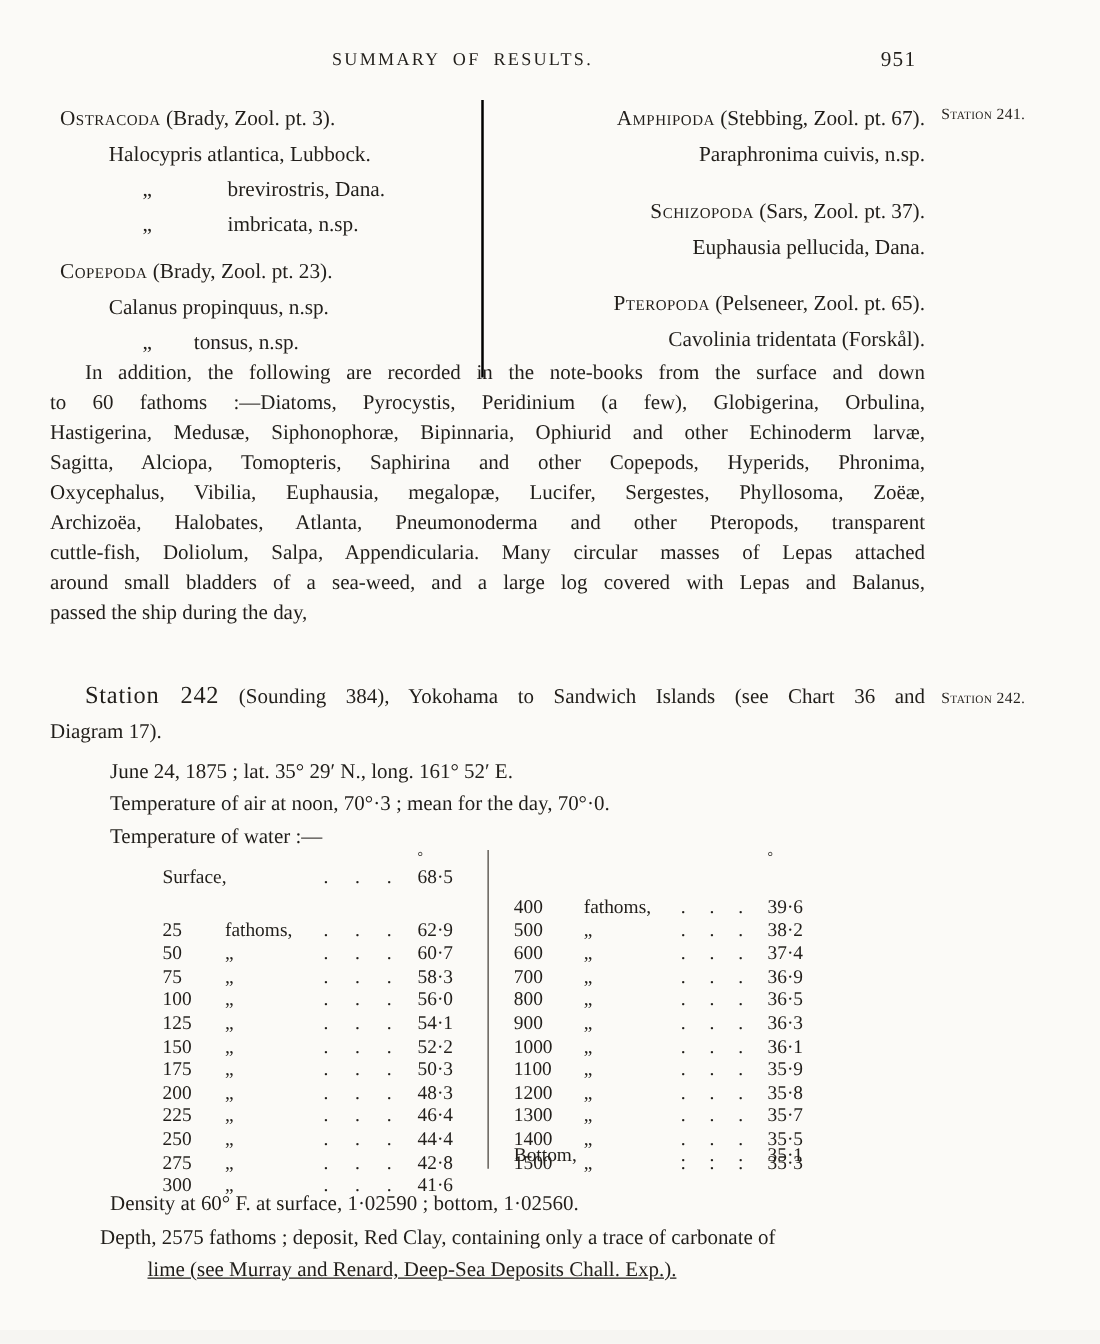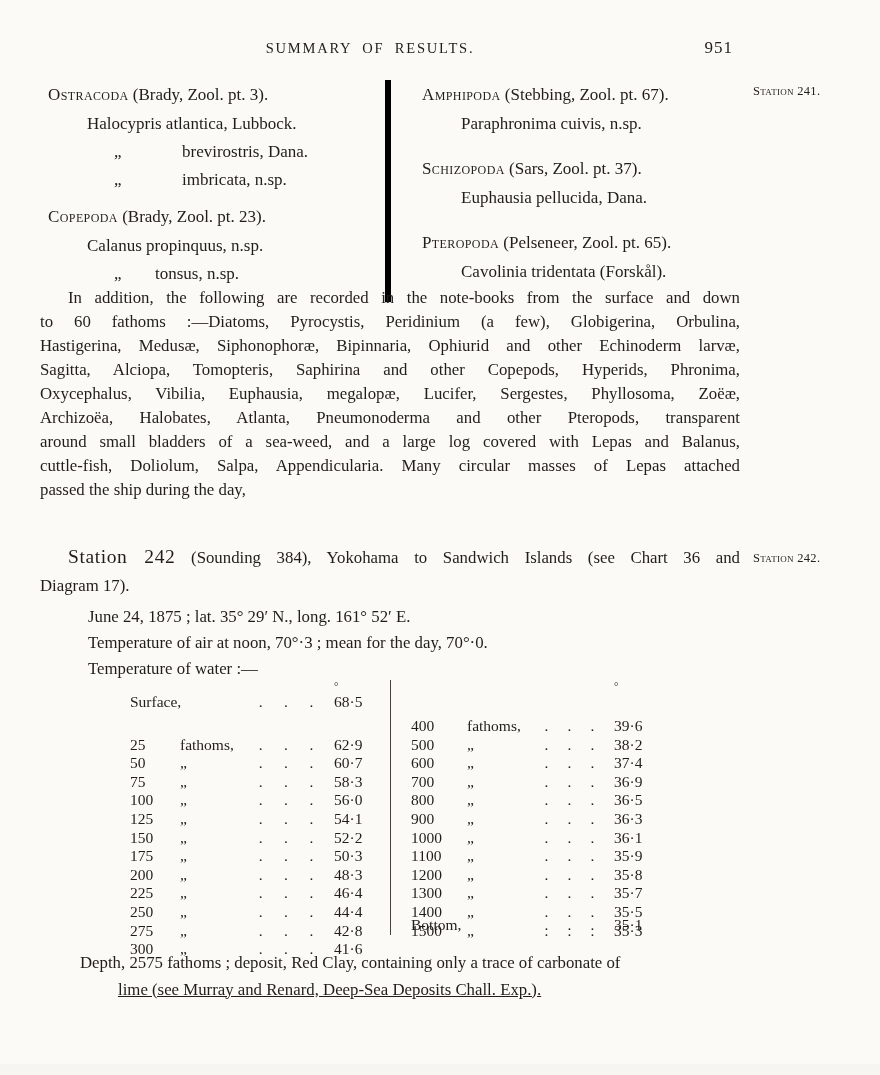--- a/index.html
+++ b/index.html
@@ -23,21 +23,21 @@
 
   
   .mnote{position:absolute;left:753px;font-variant:small-caps;font-size:12.5px;
     letter-spacing:0.3px;white-space:nowrap;}
   .mnote1{top:84px;}
   .mnote2{top:551px;}
 
   
   .fauna{position:absolute;top:80px;left:40px;width:700px;display:flex;font-size:17px;}
   .fauna .colL{width:345px;box-sizing:border-box;padding-left:8px;}
-  .fauna .colR{flex:1;border-left:6px solid #000000;padding-left:31px;}
+  .fauna .colR{flex:1;border-left:2px solid #000000;padding-left:31px;text-align:right;}
   .grp-h{line-height:30px;}
   .colL .grp{margin-bottom:8px;}
   .colR .grp{margin-bottom:16px;}
   .species{padding-left:39px;line-height:28px;}
   .ditto{display:inline-block;box-sizing:border-box;padding-left:27px;width:72px;}
   .grp-ost .ditto{width:95px;}
   .grp-cop .ditto{width:68px;}
 
   
   .para{position:absolute;top:286px;left:40px;width:700px;font-size:16.8px;line-height:24px;}
@@ -158,22 +158,22 @@
     </div>
   </div>
 
   <div class="para">
     <div class="pline first"><span>In addition, the following are recorded in the note-books from the surface and down</span></div>
     <div class="pline"><span>to 60 fathoms :—Diatoms, </span><span class="it">Pyrocystis</span><span>, </span><span class="it">Peridinium</span><span> (a few), </span><span class="it">Globigerina</span><span>, </span><span class="it">Orbulina</span><span>,</span></div>
     <div class="pline"><span class="it">Hastigerina</span><span>, Medusæ, Siphonophoræ, </span><span class="it">Bipinnaria</span><span>, Ophiurid and other Echinoderm larvæ,</span></div>
     <div class="pline"><span class="it">Sagitta</span><span>, </span><span class="it">Alciopa</span><span>, </span><span class="it">Tomopteris</span><span>, </span><span class="it">Saphirina</span><span> and other Copepods, Hyperids, </span><span class="it">Phronima</span><span>,</span></div>
     <div class="pline"><span class="it">Oxycephalus</span><span>, </span><span class="it">Vibilia</span><span>, </span><span class="it">Euphausia</span><span>, megalopæ, </span><span class="it">Lucifer</span><span>, </span><span class="it">Sergestes</span><span>, </span><span class="it">Phyllosoma</span><span>, Zoëæ,</span></div>
     <div class="pline"><span>Archizoëa, </span><span class="it">Halobates</span><span>, </span><span class="it">Atlanta</span><span>, </span><span class="it">Pneumonoderma</span><span> and other Pteropods, transparent</span></div>
+    <div class="pline"><span>cuttle-fish, </span><span class="it">Doliolum</span><span>, </span><span class="it">Salpa</span><span>, </span><span class="it">Appendicularia</span><span>.  Many circular masses of </span><span class="it">Lepas</span><span> attached</span></div>
     <div class="pline"><span>around small bladders of a sea-weed, and a large log covered with </span><span class="it">Lepas</span><span> and </span><span class="it">Balanus</span><span>,</span></div>
-    <div class="pline"><span>cuttle-fish, </span><span class="it">Doliolum</span><span>, </span><span class="it">Salpa</span><span>, </span><span class="it">Appendicularia</span><span>.  Many circular masses of </span><span class="it">Lepas</span><span> attached</span></div>
     <div class="pline last"><span>passed the ship during the day,</span></div>
   </div>
 
   <div class="sthead">
     <div class="st-line1"><span class="st-title">Station 242</span><span> (Sounding 384), Yokohama to Sandwich Islands (see Chart 36 and</span></div>
     <div class="st-line2">Diagram 17).</div>
   </div>
 
   <div class="mnote mnote2 sc">Station 242.</div>
 
@@ -481,17 +481,18 @@
               <i>.</i>
             </span>
             <span class="val">35·1</span>
           </div>
         </div>
     </div>
 
   </div>
 
   <div class="bottom">
+    <div class="b-density">Density at 60° F. at surface, 1·02590 ; bottom, 1·02560.</div>
     <div class="b-depth">Depth, 2575 fathoms ; deposit, Red Clay, containing only a trace of carbonate of</div>
     <div class="b-lime">lime (see Murray and Renard, Deep-Sea Deposits Chall. Exp.).</div>
   </div>
 
 </div>
 
 </body></html>

